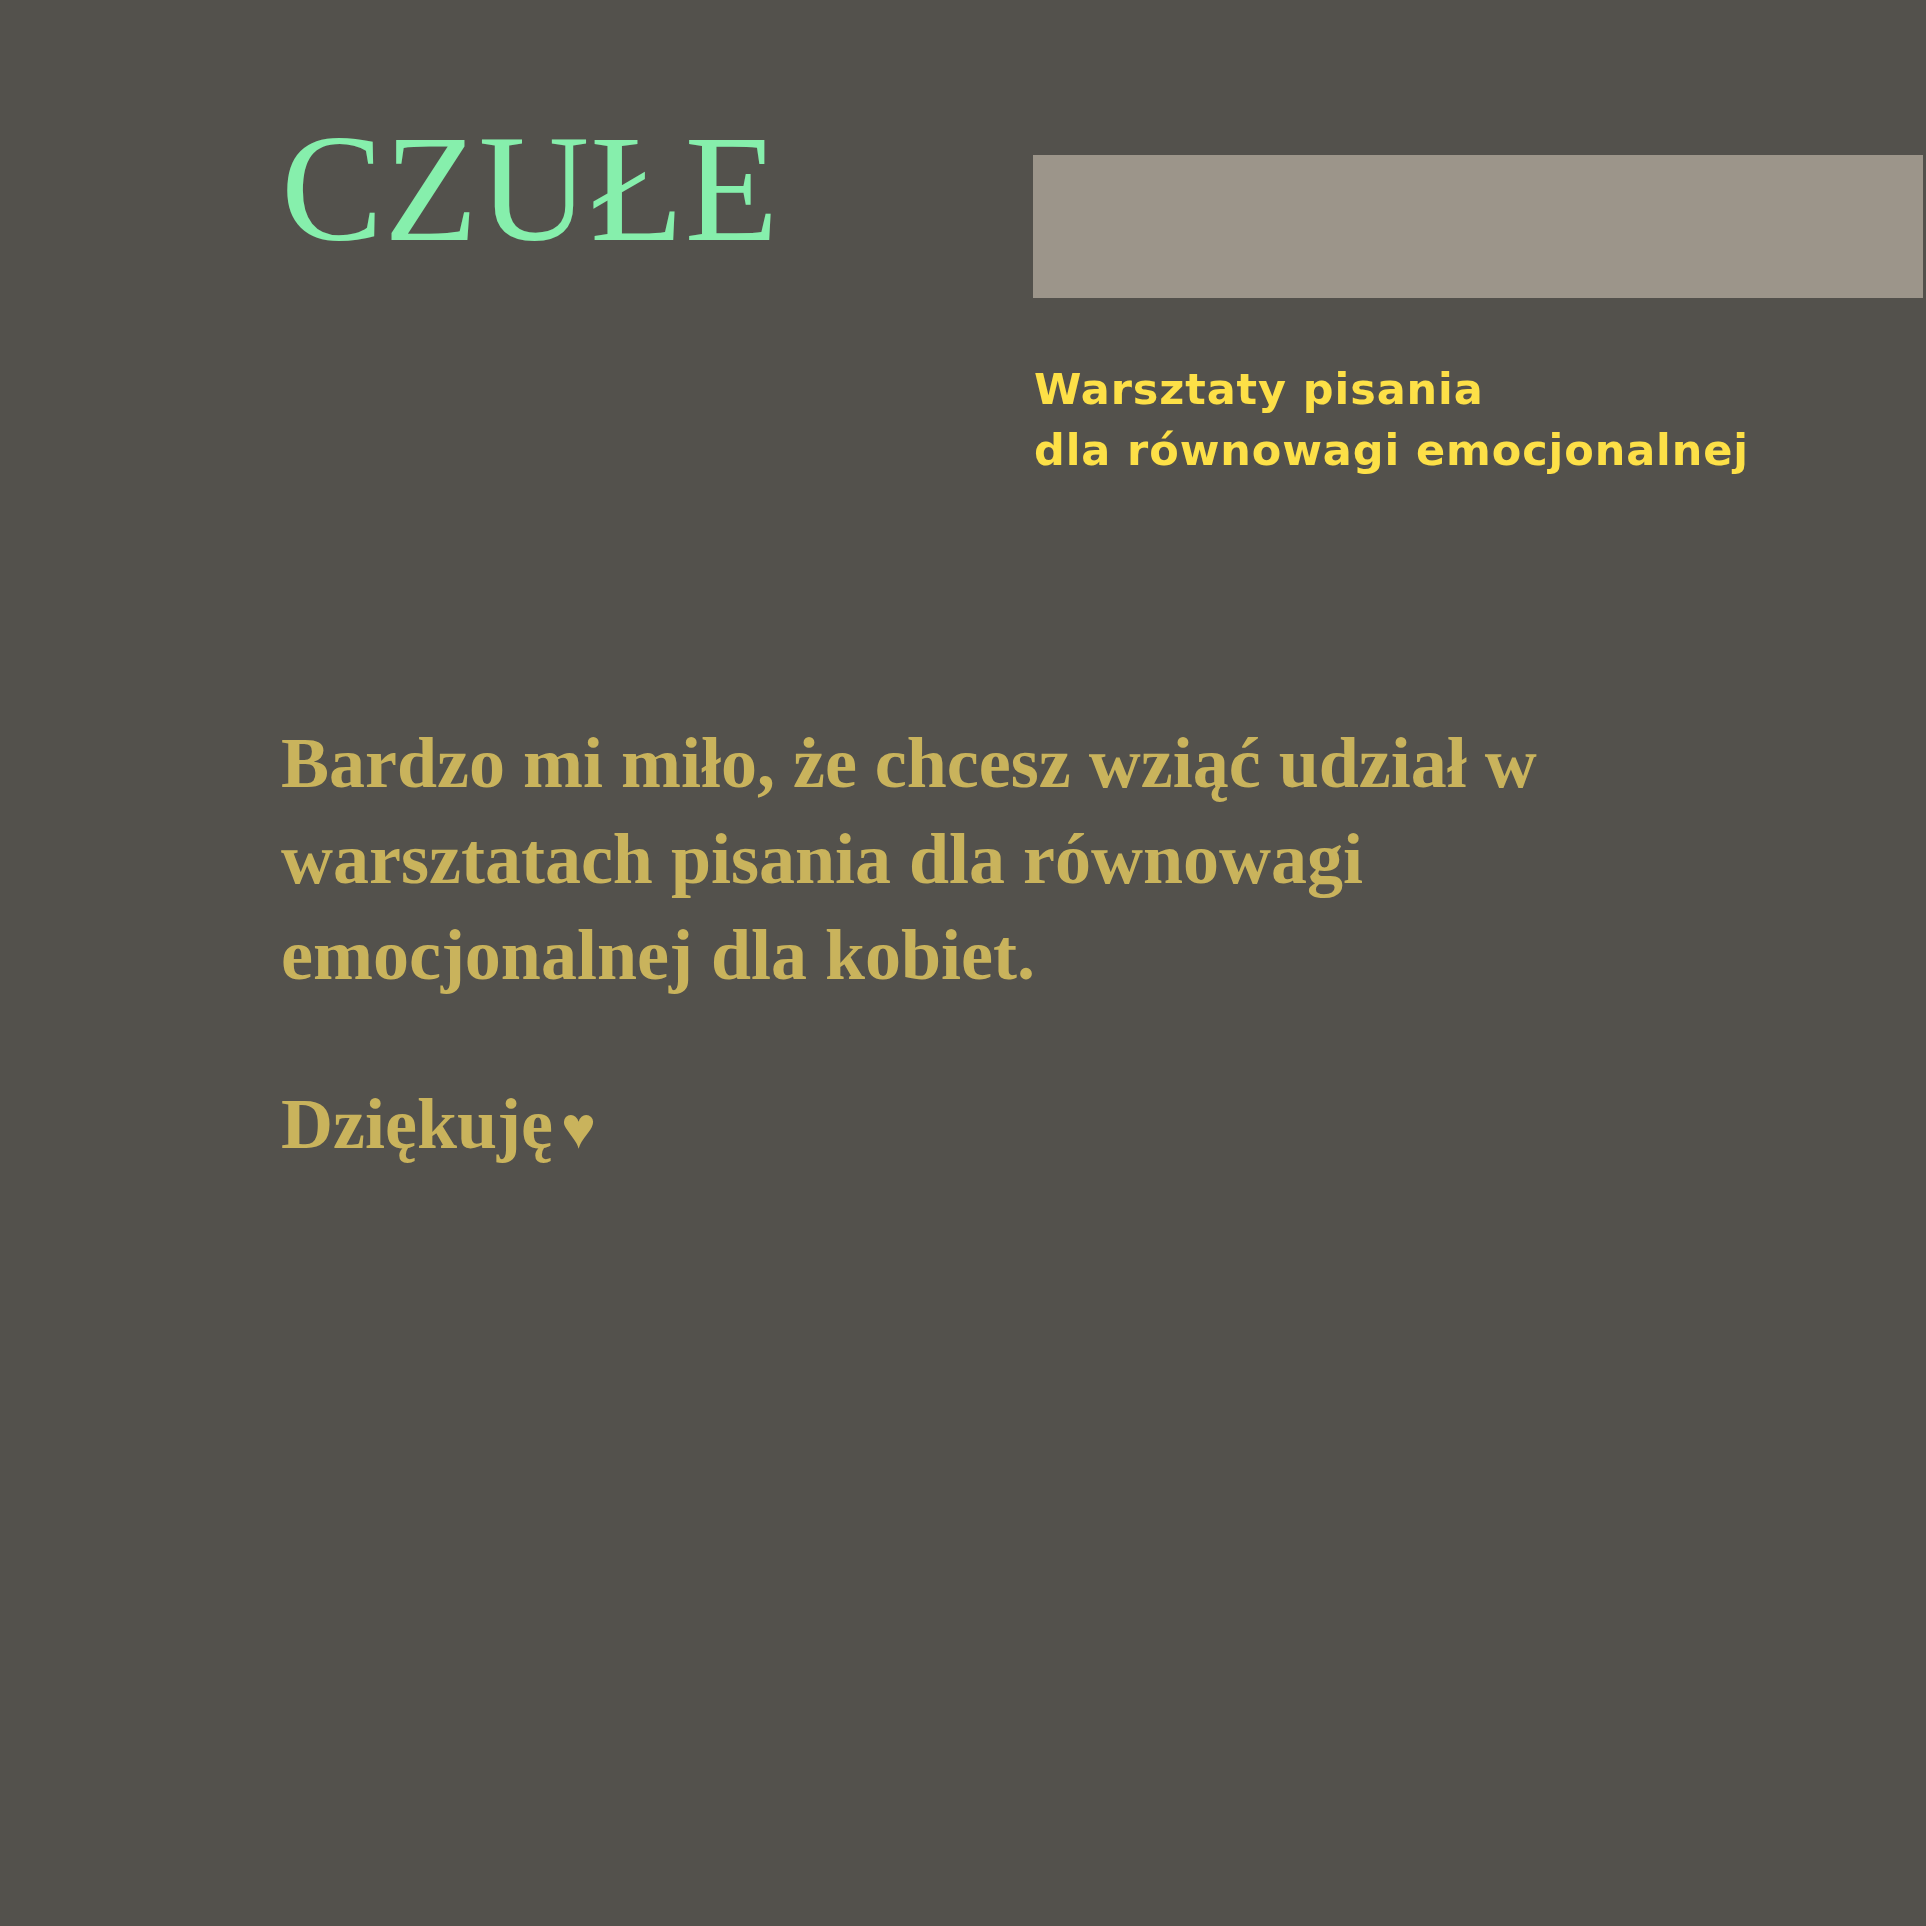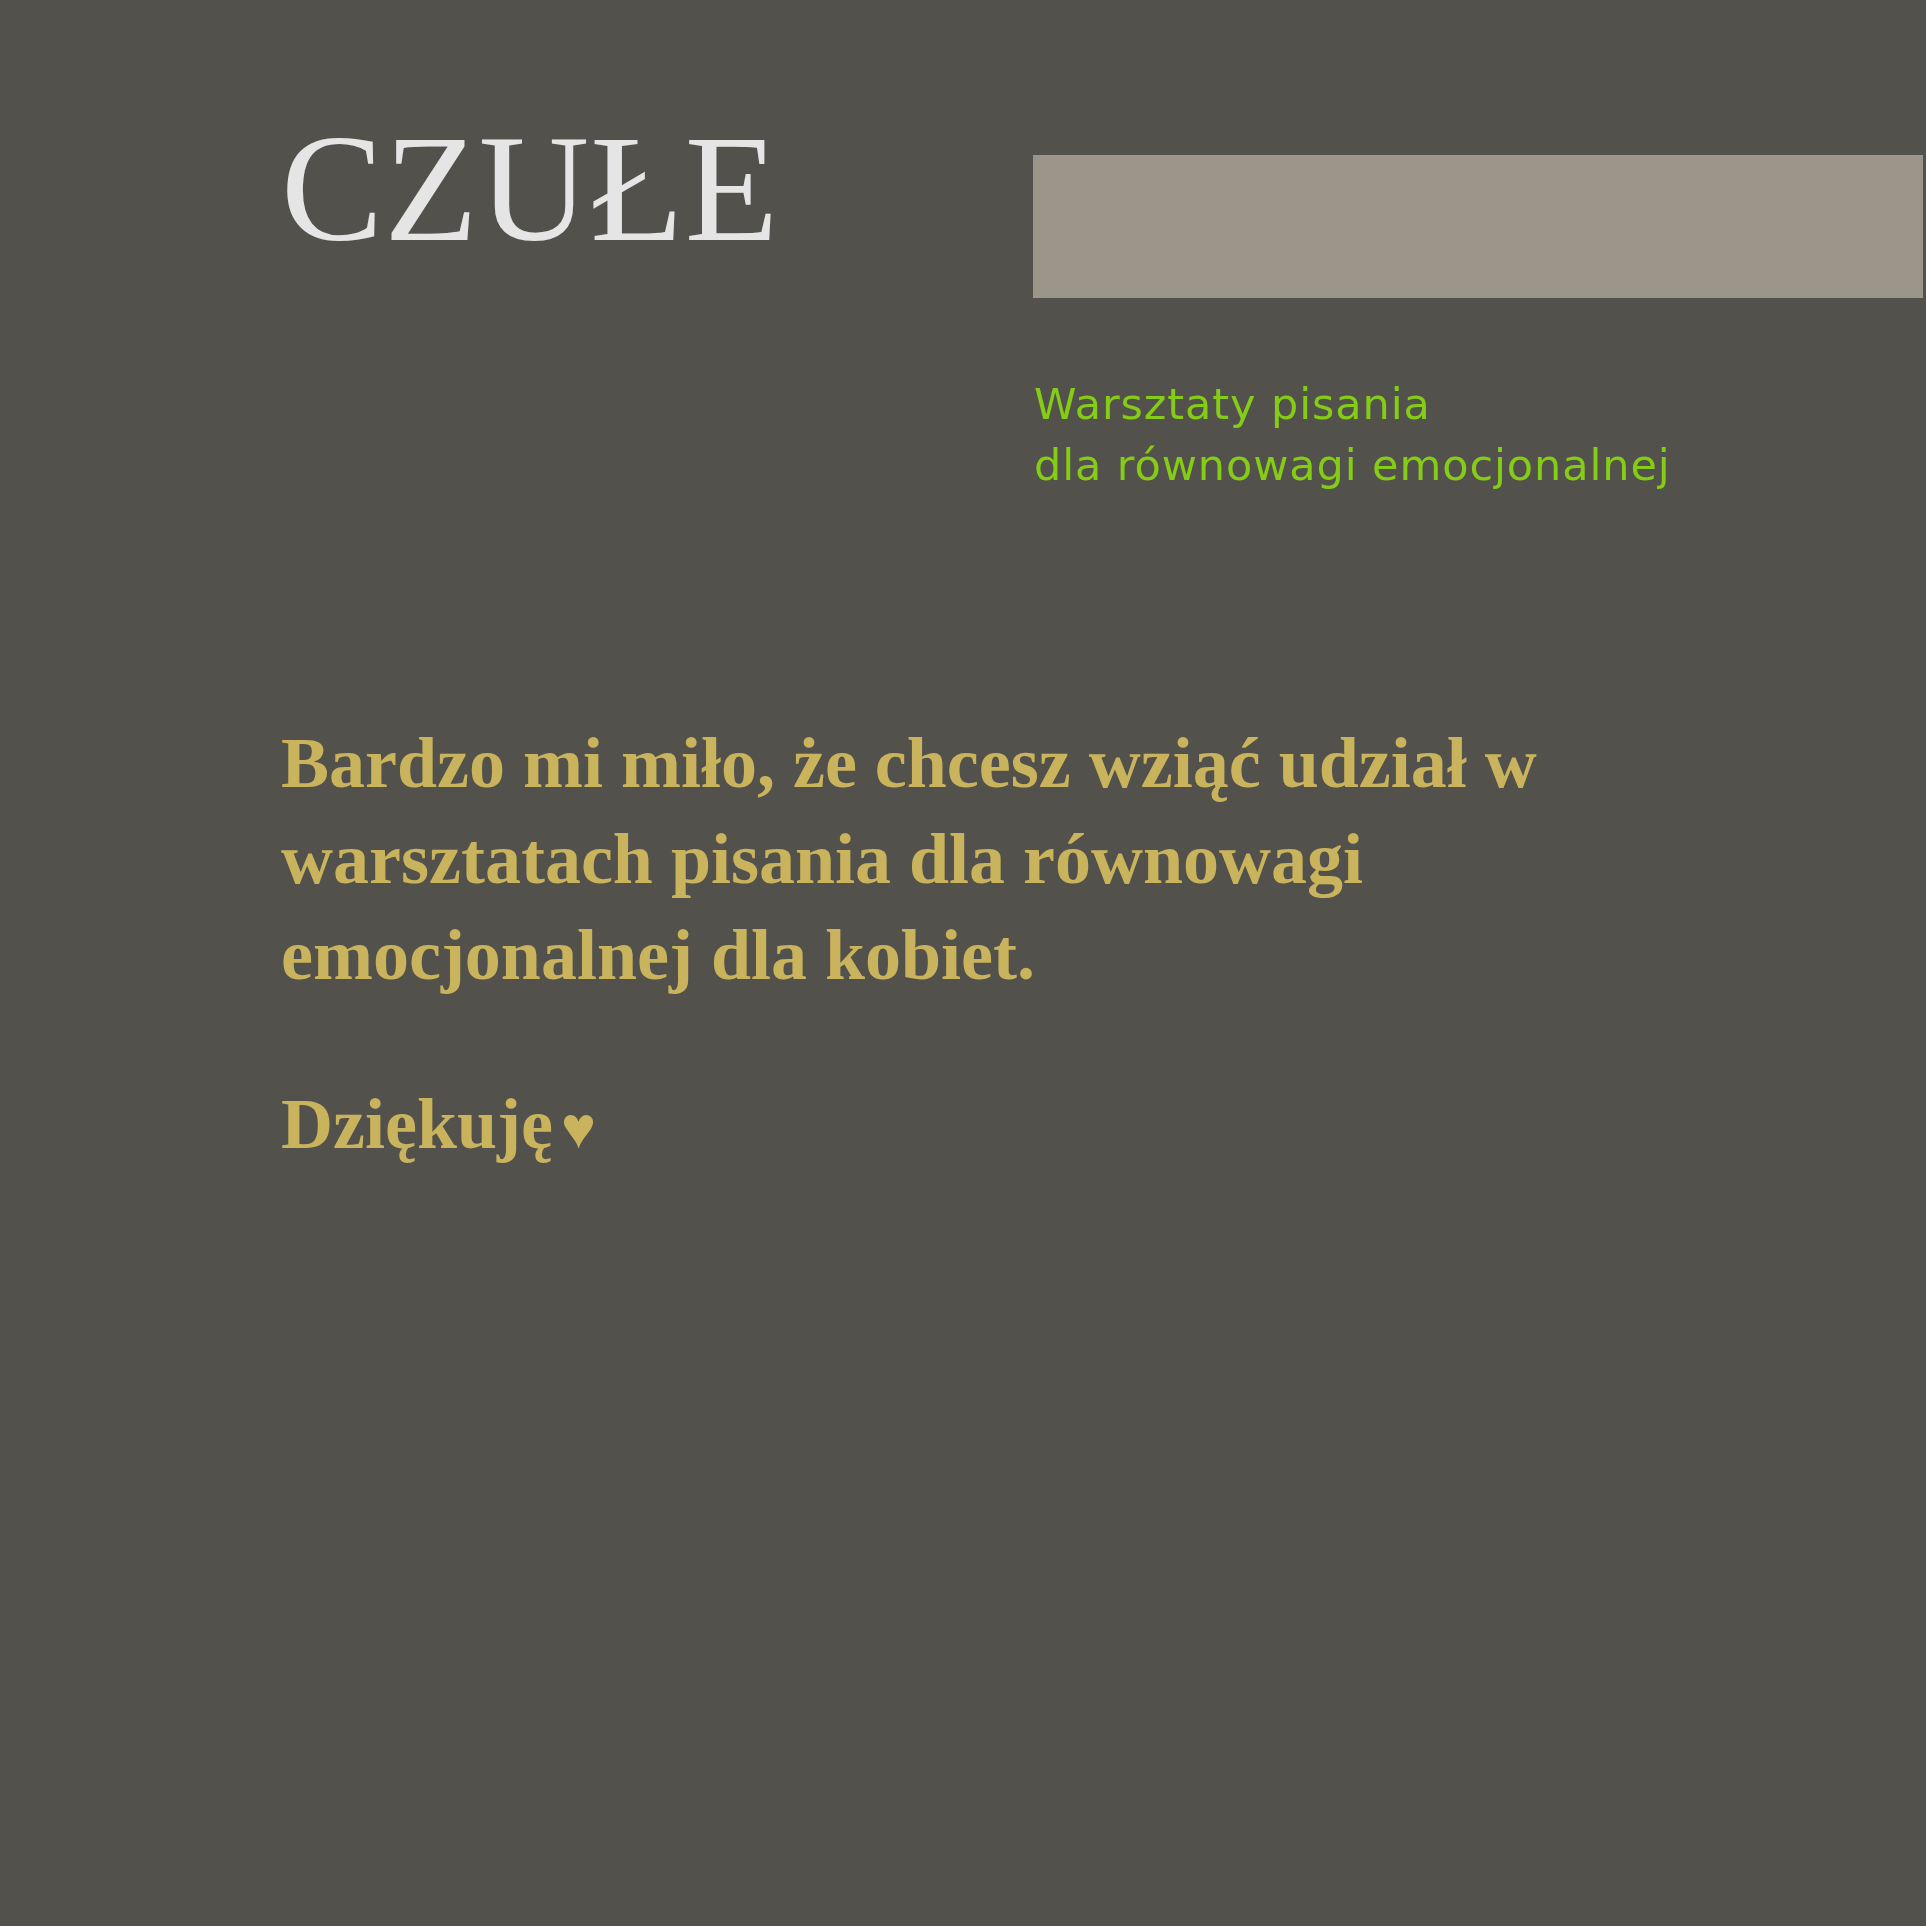--- a/index.html
+++ b/index.html
@@ -30,21 +30,21 @@
   }
   .title-block {
     position: absolute;
     left: 281px;
     top: 114px;
     width: 753px;
   }
   .title-line {
     font-family: "Liberation Serif", serif;
     font-weight: normal;
-    color: #e5e5e5;
+    color: #86efac;
     font-size: 153px;
     line-height: 0.98;
     letter-spacing: 1.1px;
     white-space: nowrap;
   }
   .title-line.second {
     margin-top: 46px;
   }
 
   .bar {
@@ -52,25 +52,25 @@
     left: 1033px;
     top: 155px;
     width: 890px;
     height: 143px;
     background: #9c958a;
   }
 
   .subtitle {
     position: absolute;
     left: 1034px;
-    top: 374px;
+    top: 359px;
     width: 890px;
     font-family: "DejaVu Sans", sans-serif;
-    font-weight: normal;
-    color: #84cc16;
+    font-weight: bold;
+    color: #fde047;
     font-size: 43px;
     line-height: 1.42;
     letter-spacing: 0.9px;
   }
 
   
   .body-copy {
     position: absolute;
     left: 281px;
     top: 716px;

